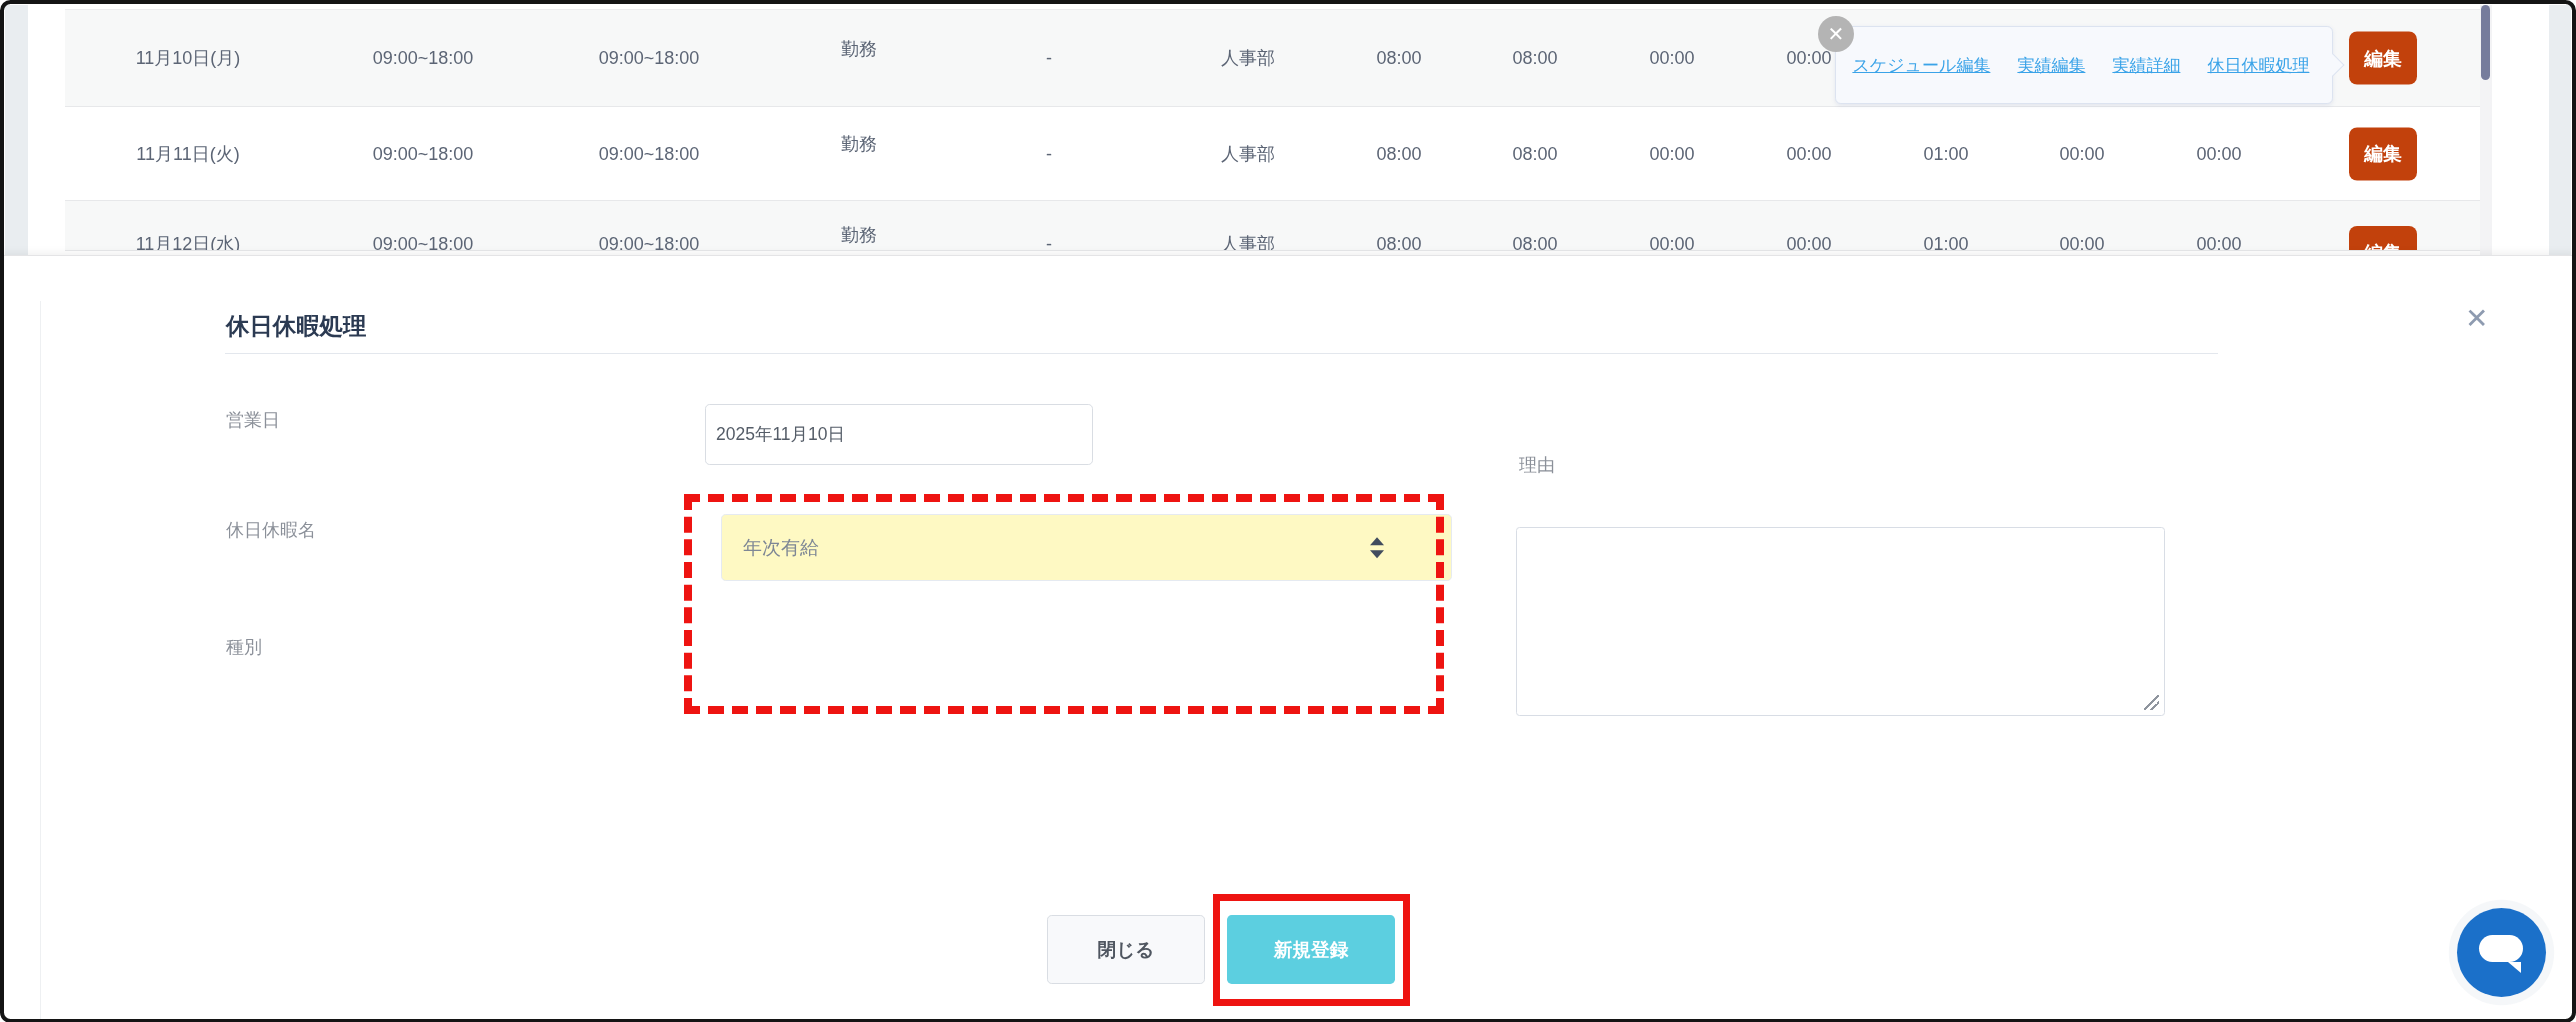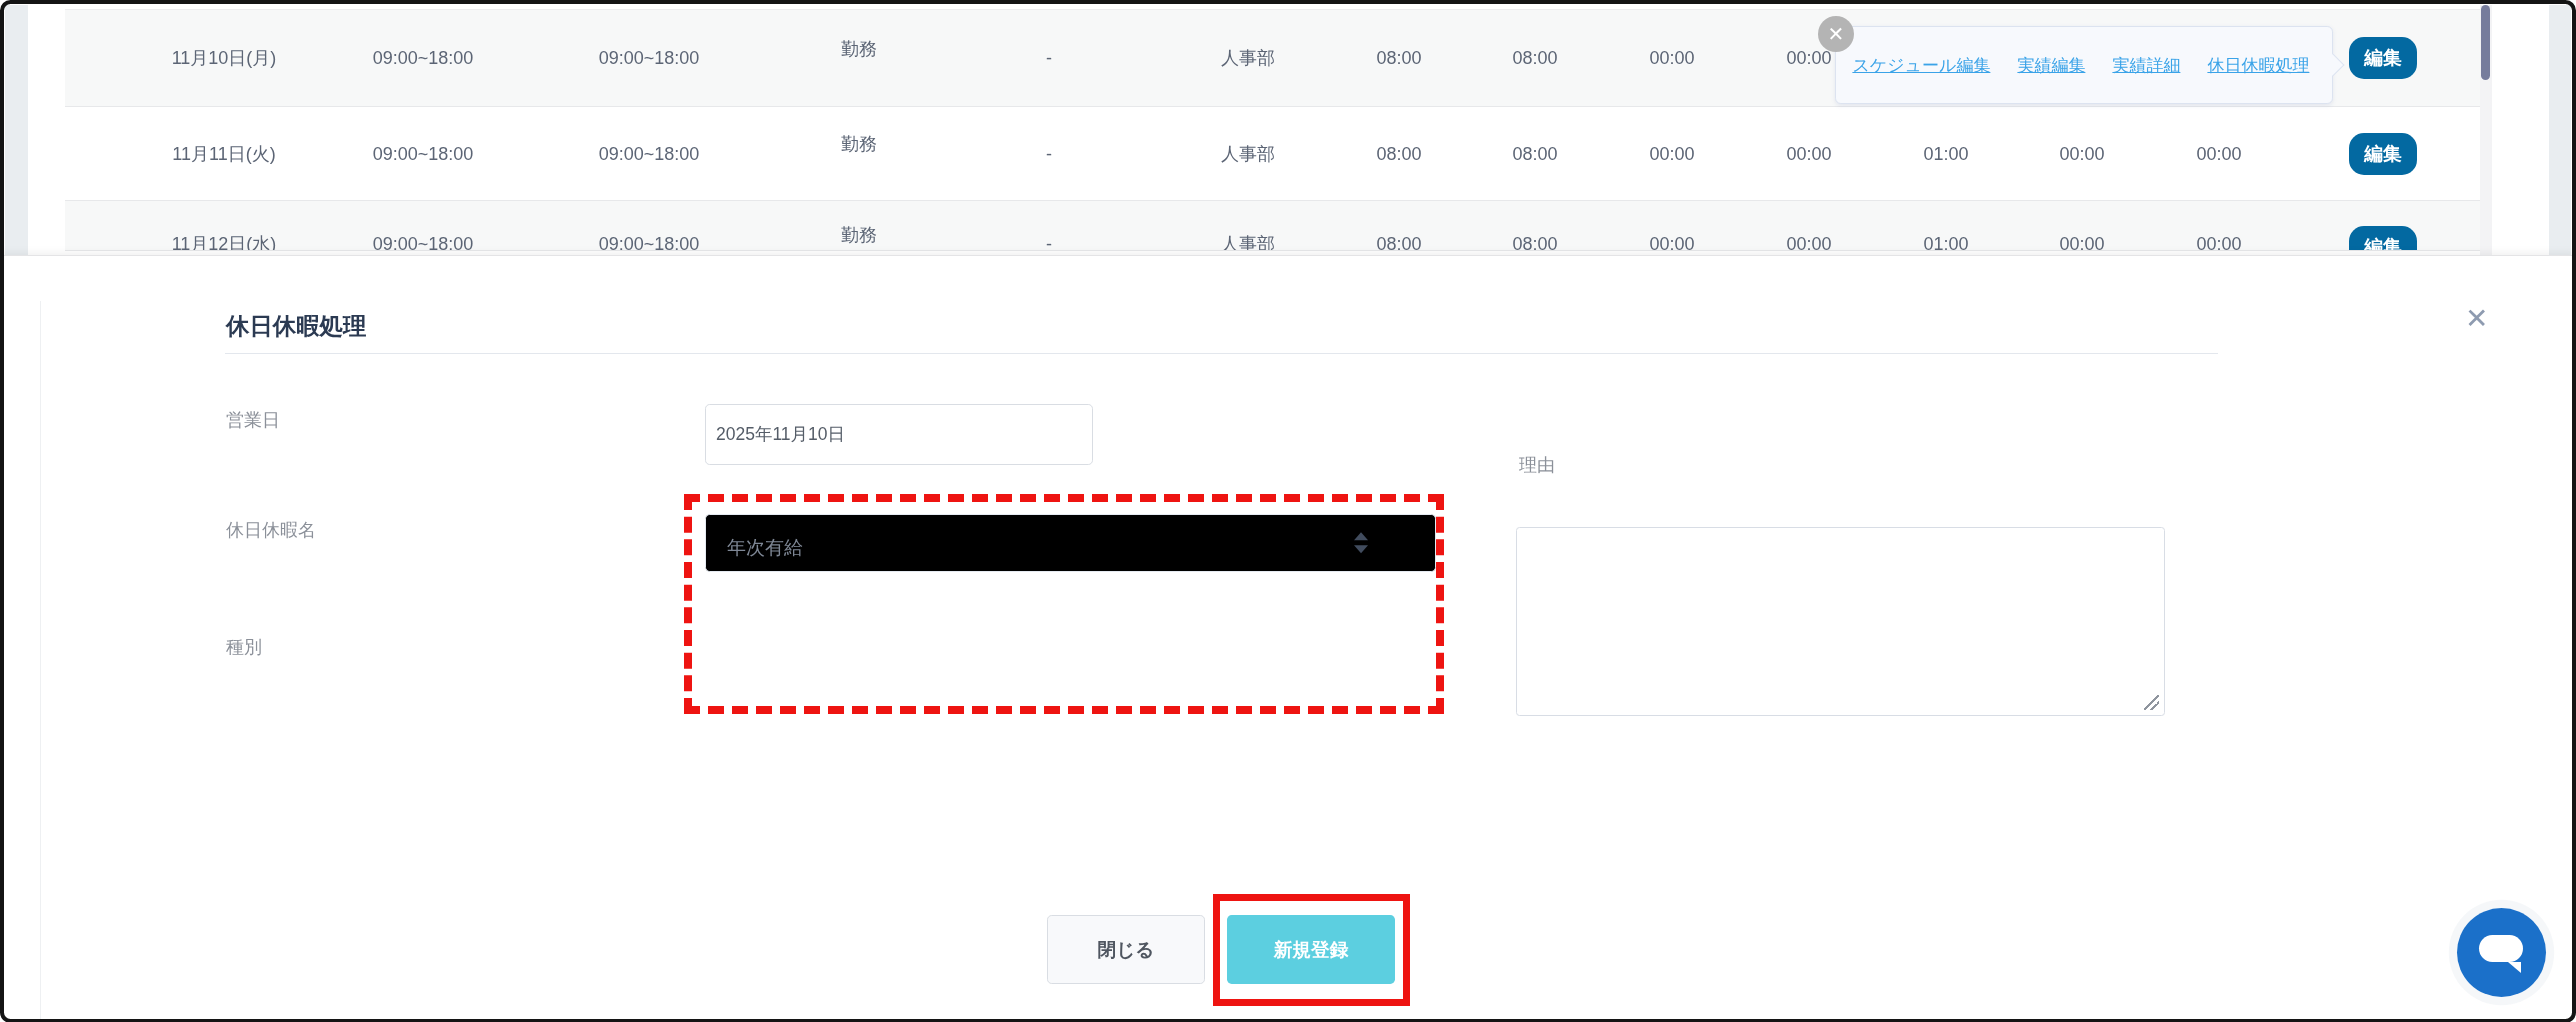--- a/index.html
+++ b/index.html
@@ -18,36 +18,36 @@
   .table-wrap { position:absolute; left:65px; top:9.4px; width:2415px; z-index:1; }
   .t-row { position:relative; border-bottom:1.2px solid #e7e8ea; }
   .t-row.odd  { background:#f7f8f8; }
   .t-row.even { background:#ffffff; }
   .t-row.r0 { height:98px; border-top:1.2px solid #ececee; }
   .t-row.r1 { height:94px; }
   .t-row.r2 { height:50px; overflow:hidden; }
 
   .cell { position:absolute; top:50%; transform:translate(-50%,-50%);
           white-space:nowrap; color:#5c6575; font-size:18px; }
-  .c-date   { left:123px;margin-left:36px; }
+  .c-date   { left:123px; }
   .c-sched  { left:358px; }
   .c-actual { left:584px; }
   .c-work   { left:794px; top:calc(50% - 9.4px); }
   .c-dash   { left:984px; }
   .c-dept   { left:1183px; }
   .c-t0 { left:1334px; } .c-t1 { left:1470px; } .c-t2 { left:1607px; }
   .c-t3 { left:1744px; } .c-t4 { left:1881px; } .c-t5 { left:2017px; }
   .c-t6 { left:2154px; }
   .r2 .cell { top:43px; }
   .r2 .c-work { top:34px; }
 
   .timepair { display:flex; align-items:center; }
 
   .edit-btn { position:absolute; left:2284px; top:50%; transform:translateY(-50%);
-              width:68px; height:42px; background:#0369a1; border:none; border-radius:15px;
+              width:68px; height:53px; background:#c2410c; border:none; border-radius:8px;
               color:#ffffff; font-size:18.7px; font-weight:bold; cursor:pointer; }
   .r2 .edit-btn { top:25px; transform:none; }
 
   
   .sb-track { position:absolute; left:2480px; top:4.7px; width:11.7px; height:250px; background:#f3f3f5; }
   .sb-thumb { position:absolute; left:2481px; top:4.7px; width:9.4px; height:75px; background:#767c9c; border-radius:4.7px; }
 
   
   .popover { position:absolute; left:1835px; top:26px; width:498px; height:78px;
              background:#f7f9fd; border:1.2px solid #dce3f0; border-radius:5.8px;
@@ -75,22 +75,22 @@
   .lbl-type    { left:226px; top:379px; }
   .lbl-reason  { left:1519px; top:197px; }
 
   .m-input { position:absolute; left:705px; top:148px; width:388px; height:61px;
              border:1.2px solid #d9dde3; border-radius:4.7px; background:#ffffff;
              font-size:17.5px; color:#555d68; padding-left:10px; line-height:58px; }
 
   .red-dashed { position:absolute; left:684px; top:238px; width:760px; height:220px;
                 border:8.2px dashed #ee1411; z-index:12; pointer-events:none; }
 
-  .m-select { position:absolute; left:705px; width:731px; height:58px;
-              background:#000000; border:0.6px solid #e5eaf1; border-radius:4.7px; cursor:pointer; }
+  .m-select { position:absolute; left:721px; width:731px; height:67px;
+              background:#fef9c3; border:0.6px solid #e5eaf1; border-radius:4.7px; cursor:pointer; }
   .sel-1 { top:258px; } .sel-2 { top:375px; }
   .m-select .sel-text { position:absolute; left:21px; top:0; line-height:66px; font-size:19px; color:#7e8795; }
   .updown { position:absolute; right:67px; top:50%; transform:translateY(-50%);
             display:flex; flex-direction:column; gap:5.3px; align-items:center; }
   .tri-up   { width:0; height:0; border-left:7px solid transparent; border-right:7px solid transparent; border-bottom:8.2px solid #414c5e; }
   .tri-down { width:0; height:0; border-left:7px solid transparent; border-right:7px solid transparent; border-top:8.2px solid #414c5e; }
 
   .m-textarea { position:absolute; left:1516px; top:271px; width:649px; height:189px;
                 border:1.2px solid #d8dde5; border-radius:3.5px; background:#ffffff;
                 font-size:17.5px; color:#555d68; padding:11.7px 14px; resize:none; font-family:inherit; }

